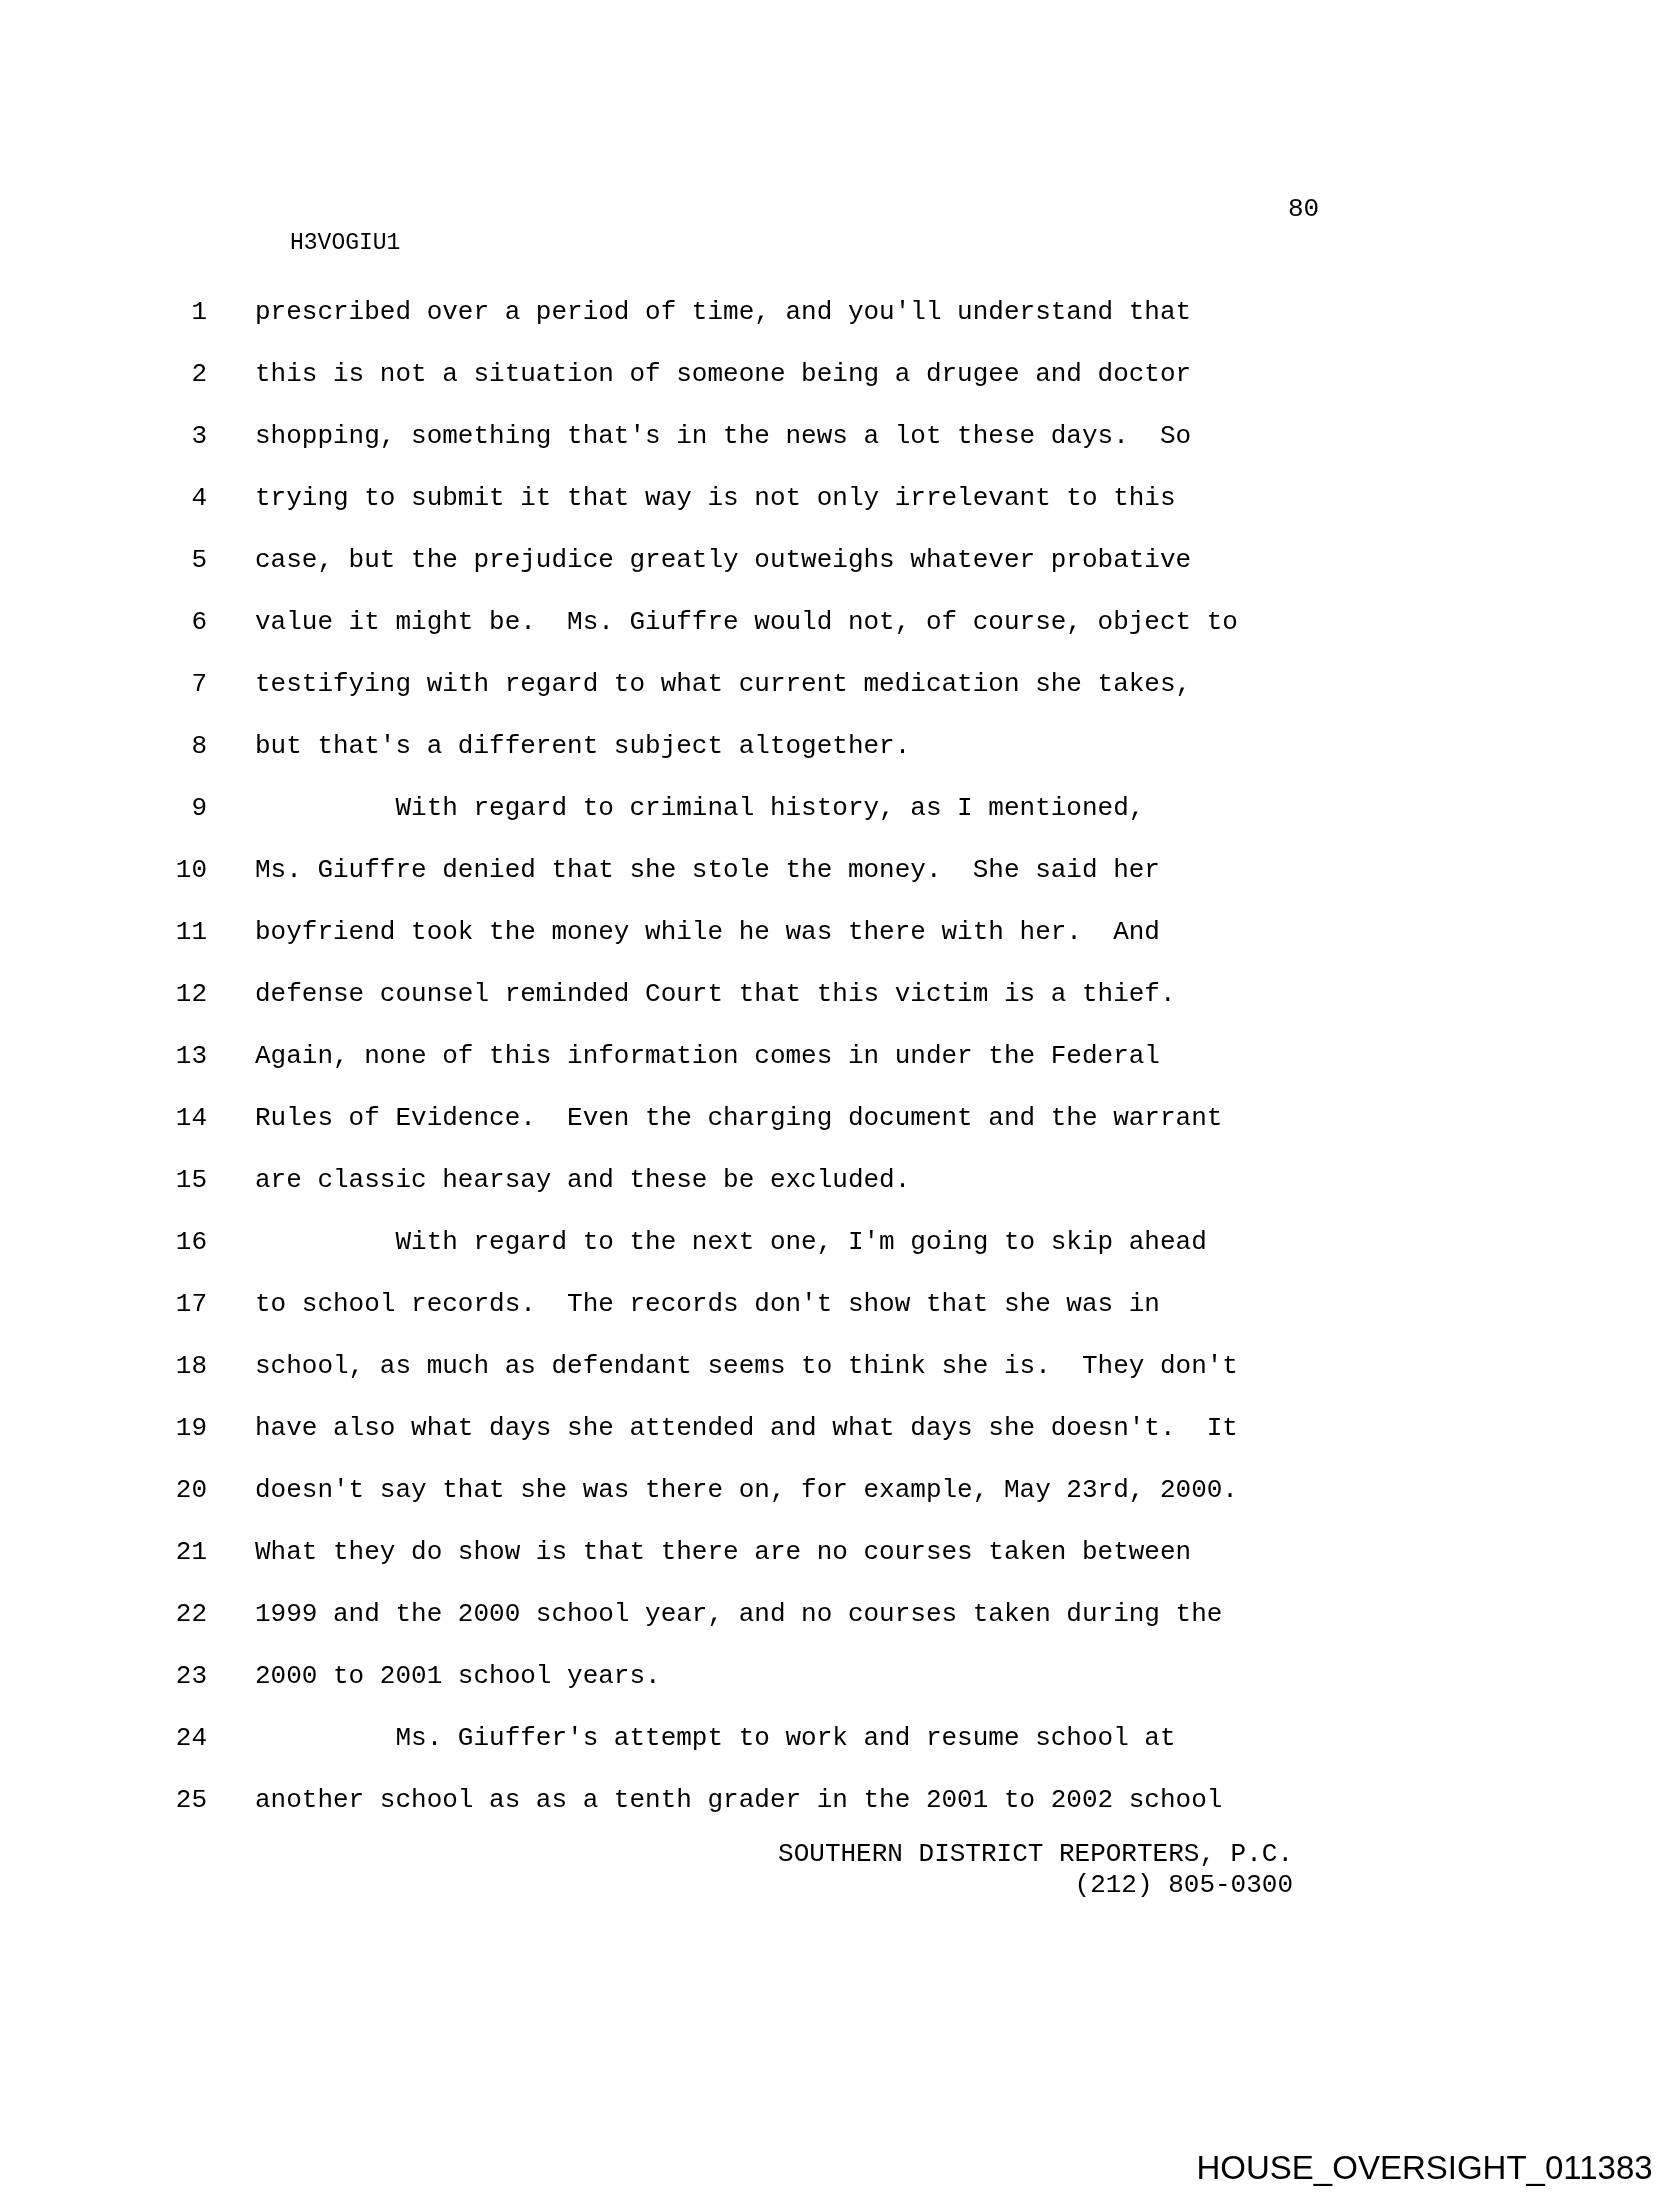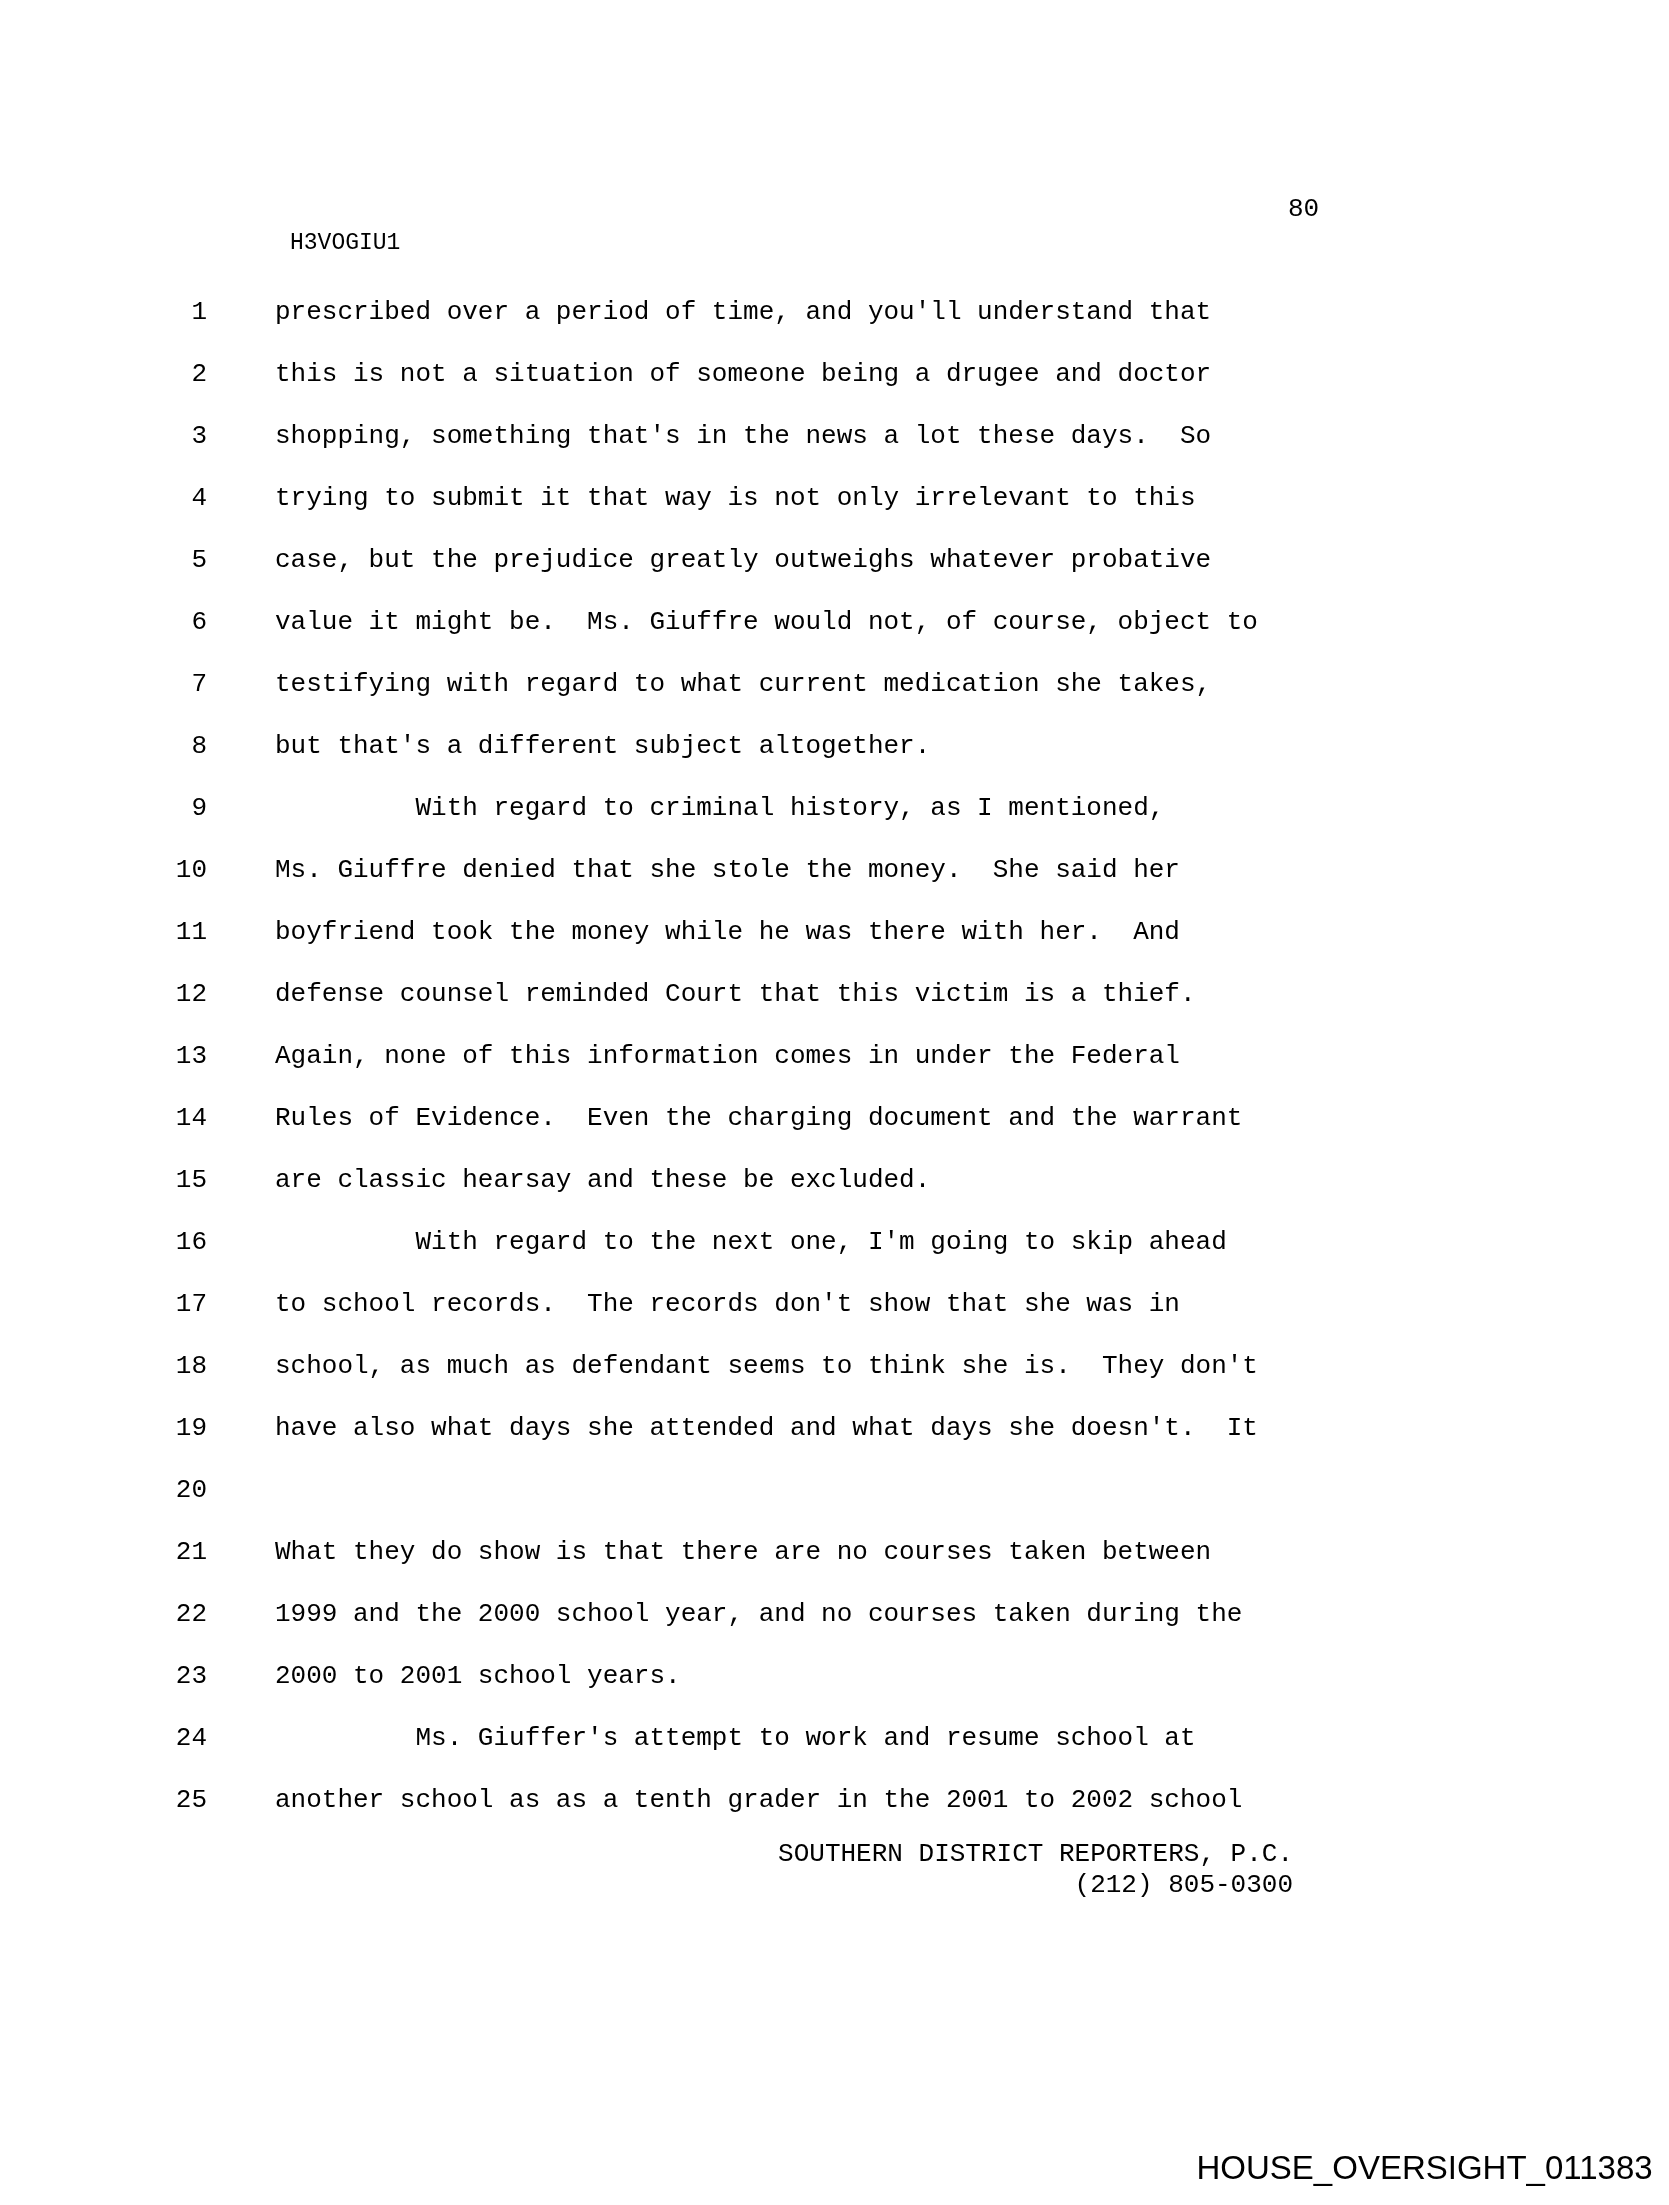--- a/index.html
+++ b/index.html
@@ -45,21 +45,21 @@
     line-height: 62px;
     font-size: 26px;
   }
   .line-num {
     width: 207px;
     text-align: right;
     white-space: pre;
     flex: 0 0 auto;
   }
   .line-text {
-    margin-left: 68px;
+    margin-left: 48px;
     white-space: pre;
     flex: 0 0 auto;
   }
   .footer {
     position: absolute;
     top: 1839px;
     left: 259px;
     width: 1034px;
     text-align: center;
     font-size: 26px;
@@ -160,20 +160,21 @@
       <div class="transcript-line">
         <span class="line-num">18</span>
         <span class="line-text">school, as much as defendant seems to think she is.  They don't</span>
       </div>
       <div class="transcript-line">
         <span class="line-num">19</span>
         <span class="line-text">have also what days she attended and what days she doesn't.  It</span>
       </div>
       <div class="transcript-line">
         <span class="line-num">20</span>
+        <span class="line-text">doesn't say that she was there on, for example, May 23rd, 2000.</span>
       </div>
       <div class="transcript-line">
         <span class="line-num">21</span>
         <span class="line-text">What they do show is that there are no courses taken between</span>
       </div>
       <div class="transcript-line">
         <span class="line-num">22</span>
         <span class="line-text">1999 and the 2000 school year, and no courses taken during the</span>
       </div>
       <div class="transcript-line">

